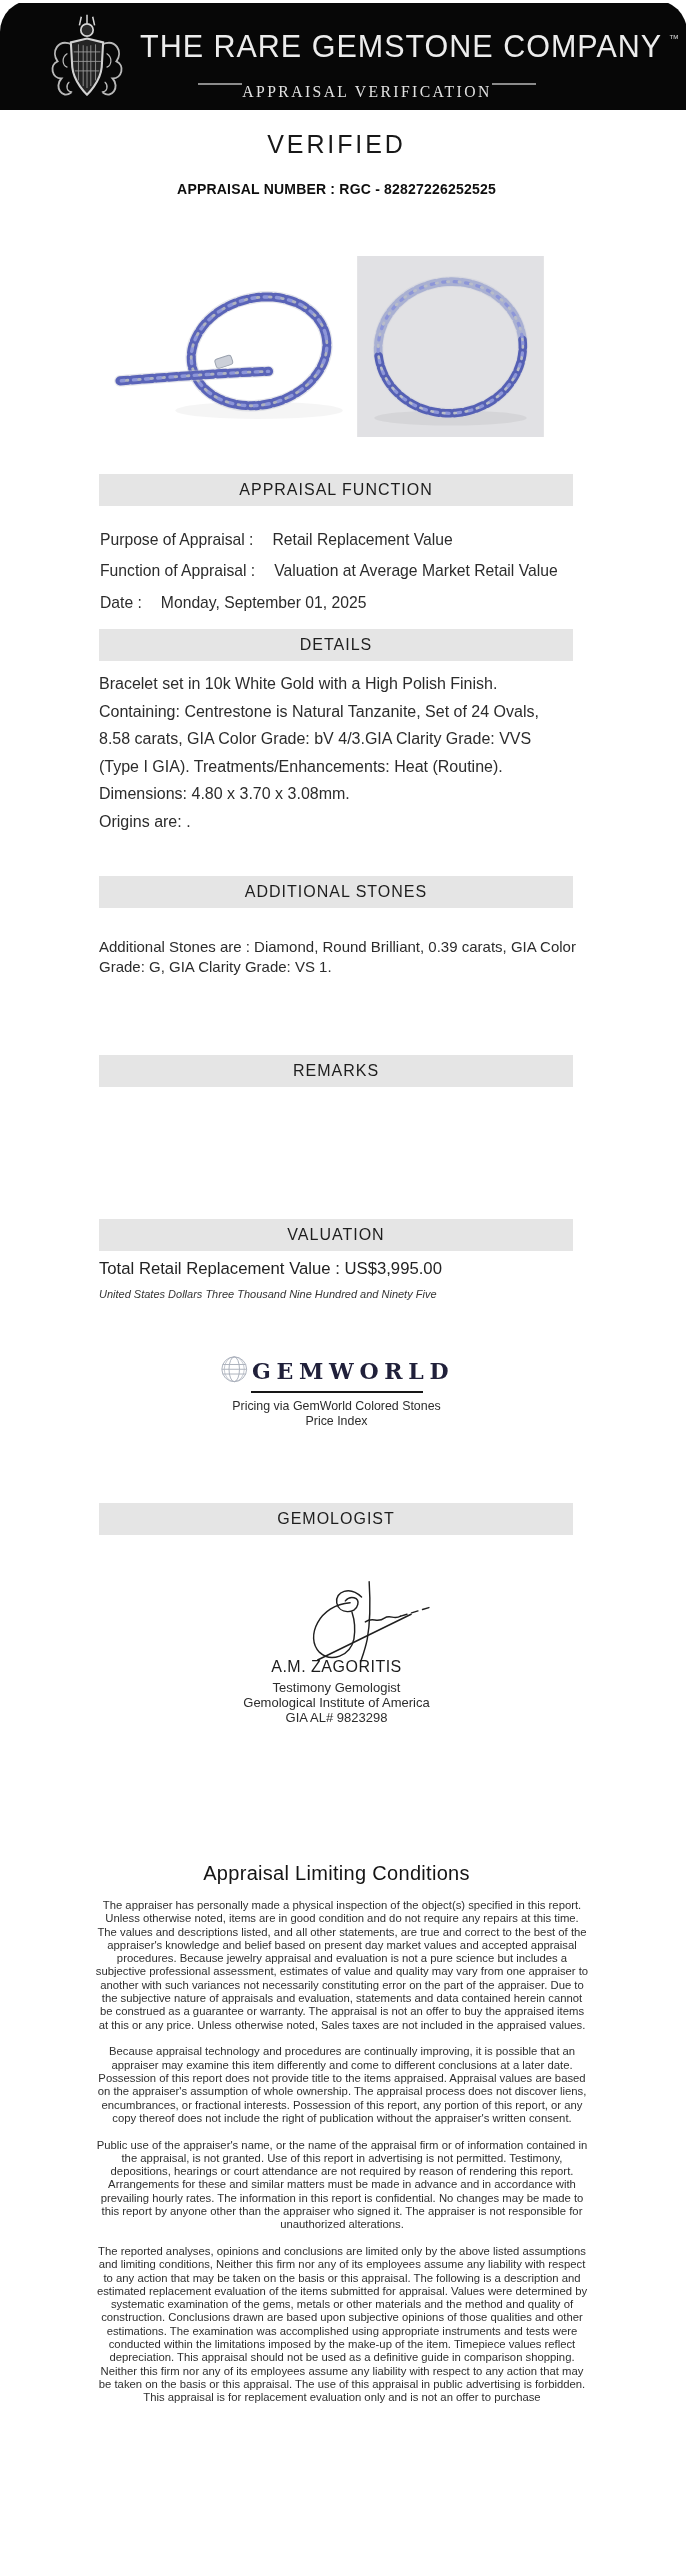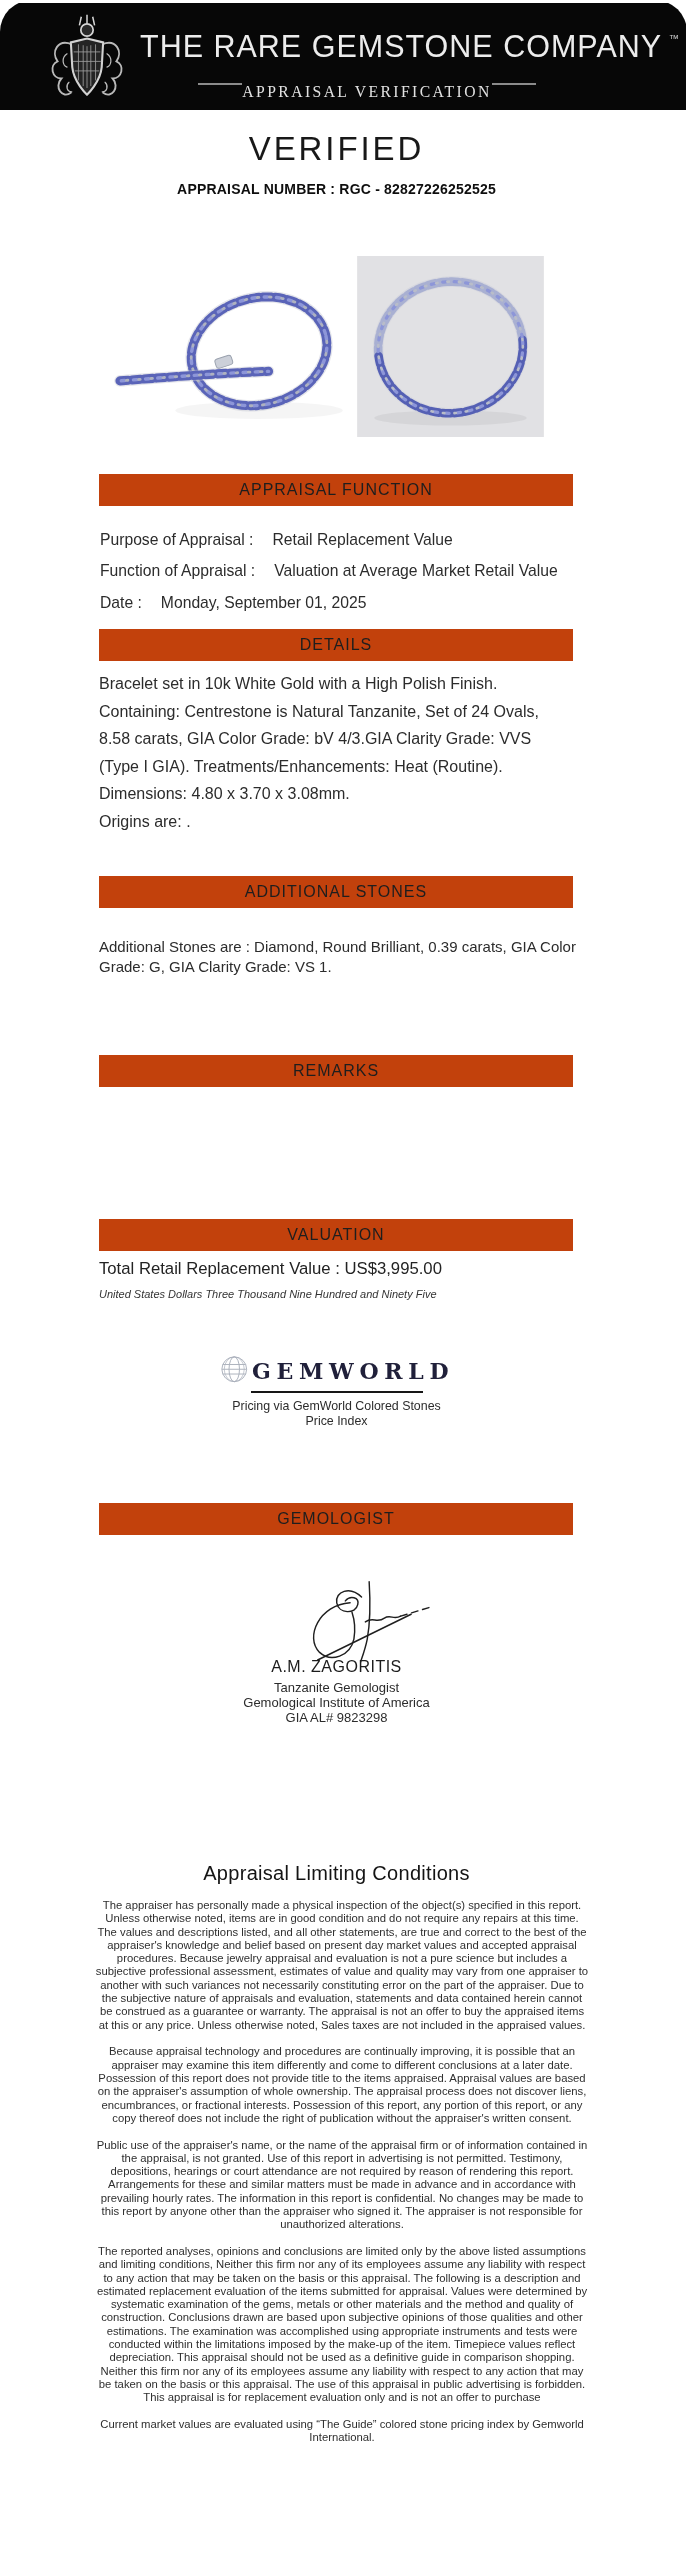--- a/index.html
+++ b/index.html
@@ -9,29 +9,29 @@
   
   .header-bar{position:absolute;left:0;top:2.9px;width:687px;height:107px;background:#070707;}
   .crest{position:absolute;left:46px;top:9.5px;}
   .company-line{position:absolute;left:140px;top:26px;color:#ececec;font-size:30.5px;font-weight:400;letter-spacing:1px;white-space:nowrap;}
   .tm{font-size:10.5px;color:#c9c9c9;vertical-align:top;position:relative;top:2.9px;margin-left:6.7px;}
   .subtitle-row{position:absolute;left:143px;top:80px;width:448px;display:flex;align-items:flex-start;justify-content:center;gap:0;font-family:Liberation Serif, serif;}
   .dash{width:44px;height:1.9px;background:#8b8b8b;}
   .subtitle{color:#e2e2e2;font-size:15.7px;letter-spacing:2.4px;font-weight:500;white-space:nowrap;}
 
   .centered{position:absolute;left:0;width:673px;text-align:center;}
-  .verified-title{top:130px;font-size:33px;letter-spacing:2.9px;color:#181818;}
+  .verified-title{top:130px;font-size:25px;letter-spacing:2.9px;color:#181818;}
   .appraisal-number{top:181px;font-size:14px;font-weight:bold;letter-spacing:0.2px;color:#0e0e0e;}
 
   
   .photo-left{position:absolute;left:91px;top:237px;}
   .photo-right{position:absolute;left:357px;top:256px;}
 
   
-  .bar{position:absolute;left:99px;width:474px;height:31.5px;background:#c2410c;display:flex;align-items:center;justify-content:center;font-size:16px;letter-spacing:1px;color:#1e1e1e;}
+  .bar{position:absolute;left:99px;width:474px;height:31.5px;background:#e5e5e5;display:flex;align-items:center;justify-content:center;font-size:16px;letter-spacing:1px;color:#1e1e1e;}
   .bar-af{top:474px;}
   .bar-details{top:629px;}
   .bar-stones{top:876px;}
   .bar-remarks{top:1055px;}
   .bar-valuation{top:1219px;}
   .bar-gemologist{top:1503px;}
 
   .af-rows{position:absolute;left:100px;top:532px;width:501px;font-size:15.7px;color:#2c2c2c;}
   .af-row{display:flex;gap:19px;line-height:16px;margin-bottom:15.3px;white-space:nowrap;}
 
@@ -186,27 +186,26 @@
     <svg width="164" height="107" viewBox="0 0 172 112" fill="none" stroke="#1f1f1f" stroke-width="1.5" stroke-linecap="round">
       <path d="M104,6 C105,22 106,44 102,66 C100,76 97,84 95,90"></path>
       <path d="M96,22 C84,10 68,16 70,28 C72,40 90,40 92,30 C94,22 84,20 79,26"></path>
       <path d="M84,28 C52,30 36,64 52,80 C64,91 84,84 88,66 C90,54 88,44 86,38"></path>
       <path d="M50,88 L148,40"></path>
       <path d="M100,48 C108,42 112,50 120,44 C126,40 130,46 137,42"></path>
       <path d="M137,42 L170,32" stroke-dasharray="7 5"></path>
     </svg>
   </span>
   <div class="centered gem-name">A.M. ZAGORITIS</div>
-  <div class="centered gem-sub1">Tanzanite Gemologist</div>
+  <div class="centered gem-sub1">Testimony Gemologist</div>
   <div class="centered gem-sub2">Gemological Institute of America</div>
   <div class="centered gem-sub3">GIA AL# 9823298</div>
 
   <div class="centered limiting-heading">Appraisal Limiting Conditions</div>
   <div class="limiting-paras">
       <div class="cond-p">The appraiser has personally made a physical inspection of the object(s) specified in this report. Unless otherwise noted, items are in good condition and do not require any repairs at this time. The values and descriptions listed, and all other statements, are true and correct to the best of the appraiser's knowledge and belief based on present day market values and accepted appraisal procedures. Because jewelry appraisal and evaluation is not a pure science but includes a subjective professional assessment, estimates of value and quality may vary from one appraiser to another with such variances not necessarily constituting error on the part of the appraiser. Due to the subjective nature of appraisals and evaluation, statements and data contained herein cannot be construed as a guarantee or warranty. The appraisal is not an offer to buy the appraised items at this or any price. Unless otherwise noted, Sales taxes are not included in the appraised values.</div>
       <div class="cond-p">Because appraisal technology and procedures are continually improving, it is possible that an appraiser may examine this item differently and come to different conclusions at a later date. Possession of this report does not provide title to the items appraised. Appraisal values are based on the appraiser's assumption of whole ownership. The appraisal process does not discover liens, encumbrances, or fractional interests. Possession of this report, any portion of this report, or any copy thereof does not include the right of publication without the appraiser's written consent.</div>
       <div class="cond-p">Public use of the appraiser's name, or the name of the appraisal firm or of information contained in the appraisal, is not granted. Use of this report in advertising is not permitted. Testimony, depositions, hearings or court attendance are not required by reason of rendering this report. Arrangements for these and similar matters must be made in advance and in accordance with prevailing hourly rates. The information in this report is confidential. No changes may be made to this report by anyone other than the appraiser who signed it. The appraiser is not responsible for unauthorized alterations.</div>
       <div class="cond-p">The reported analyses, opinions and conclusions are limited only by the above listed assumptions and limiting conditions, Neither this firm nor any of its employees assume any liability with respect to any action that may be taken on the basis or this appraisal. The following is a description and estimated replacement evaluation of the items submitted for appraisal. Values were determined by systematic examination of the gems, metals or other materials and the method and quality of construction. Conclusions drawn are based upon subjective opinions of those qualities and other estimations. The examination was accomplished using appropriate instruments and tests were conducted within the limitations imposed by the make-up of the item. Timepiece values reflect depreciation. This appraisal should not be used as a definitive guide in comparison shopping. Neither this firm nor any of its employees assume any liability with respect to any action that may be taken on the basis or this appraisal. The use of this appraisal in public advertising is forbidden. This appraisal is for replacement evaluation only and is not an offer to purchase</div>
-      <div class="cond-p">Current market values are evaluated using “The Guide” colored stone pricing index by Gemworld International.</div>
     </div>
 
 </div>
 
 
 </body></html>

